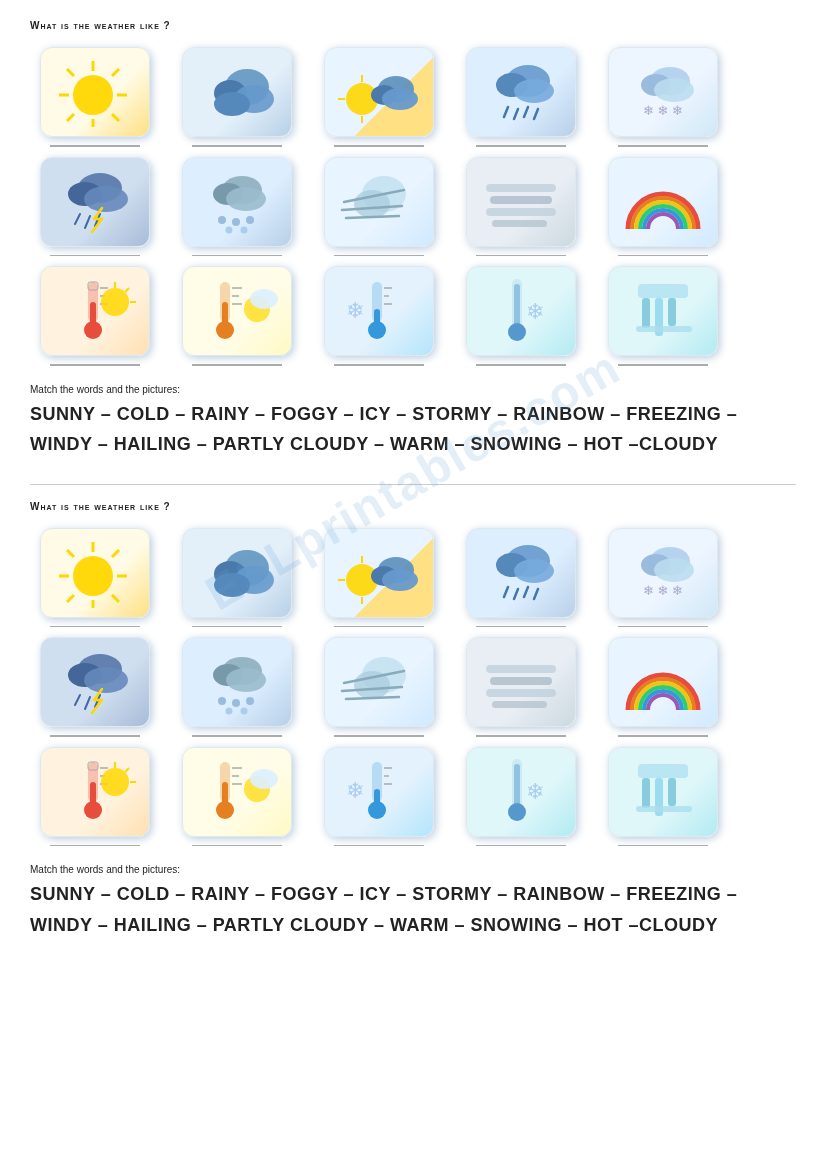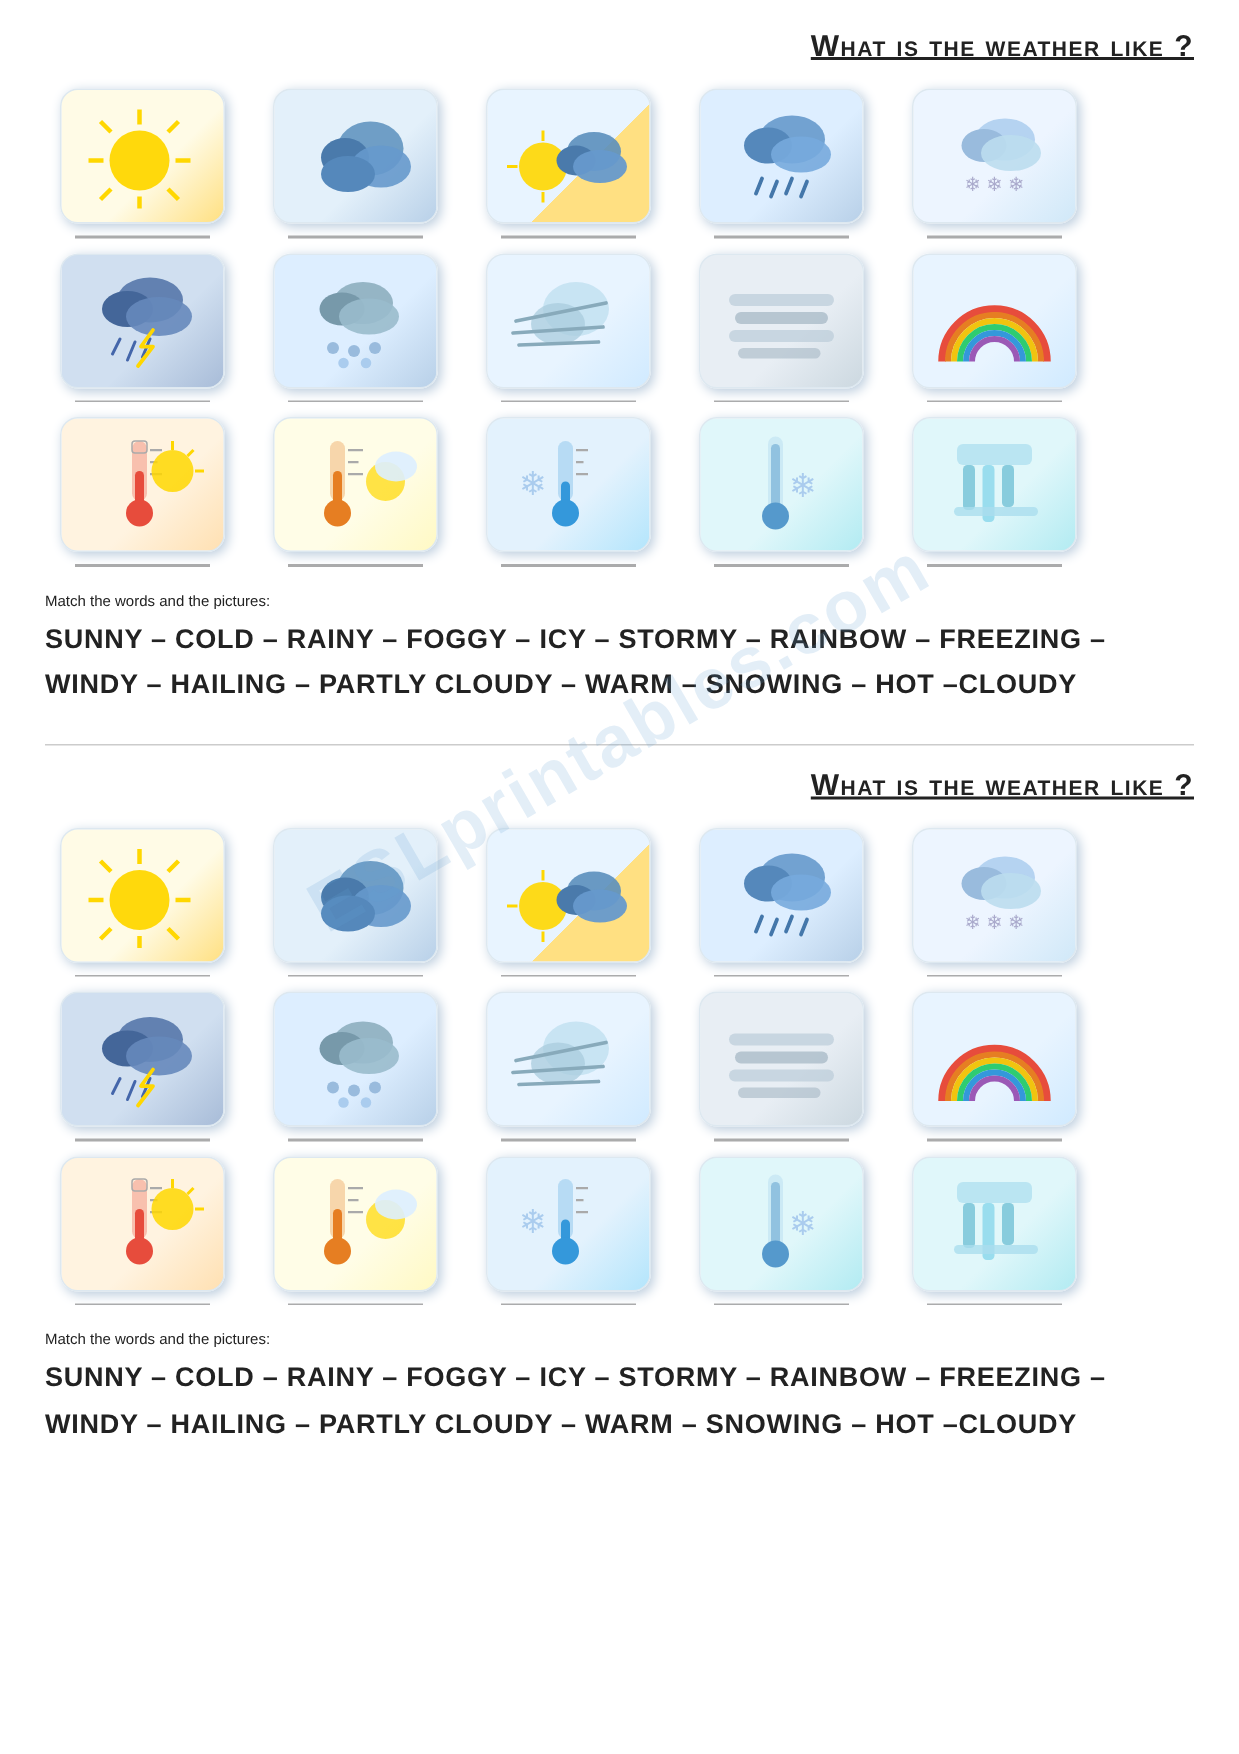--- a/index.html
+++ b/index.html
@@ -5,24 +5,23 @@
     * { box-sizing: border-box; margin: 0; padding: 0; }
     body {
       background: #fff;
       font-family: Arial, sans-serif;
       width: 826px;
       min-height: 1169px;
       padding: 20px 30px;
       color: #222;
     }
     .page-title {
-      text-align: right;
-      font-size: 20px;
+      text-align: left;
+      font-size: 10px;
       font-weight: bold;
-      text-decoration: underline;
       margin-bottom: 16px;
       font-variant: small-caps;
       letter-spacing: 1px;
     }
     .icon-grid {
       display: flex;
       flex-direction: column;
       gap: 10px;
       margin-bottom: 10px;
     }

